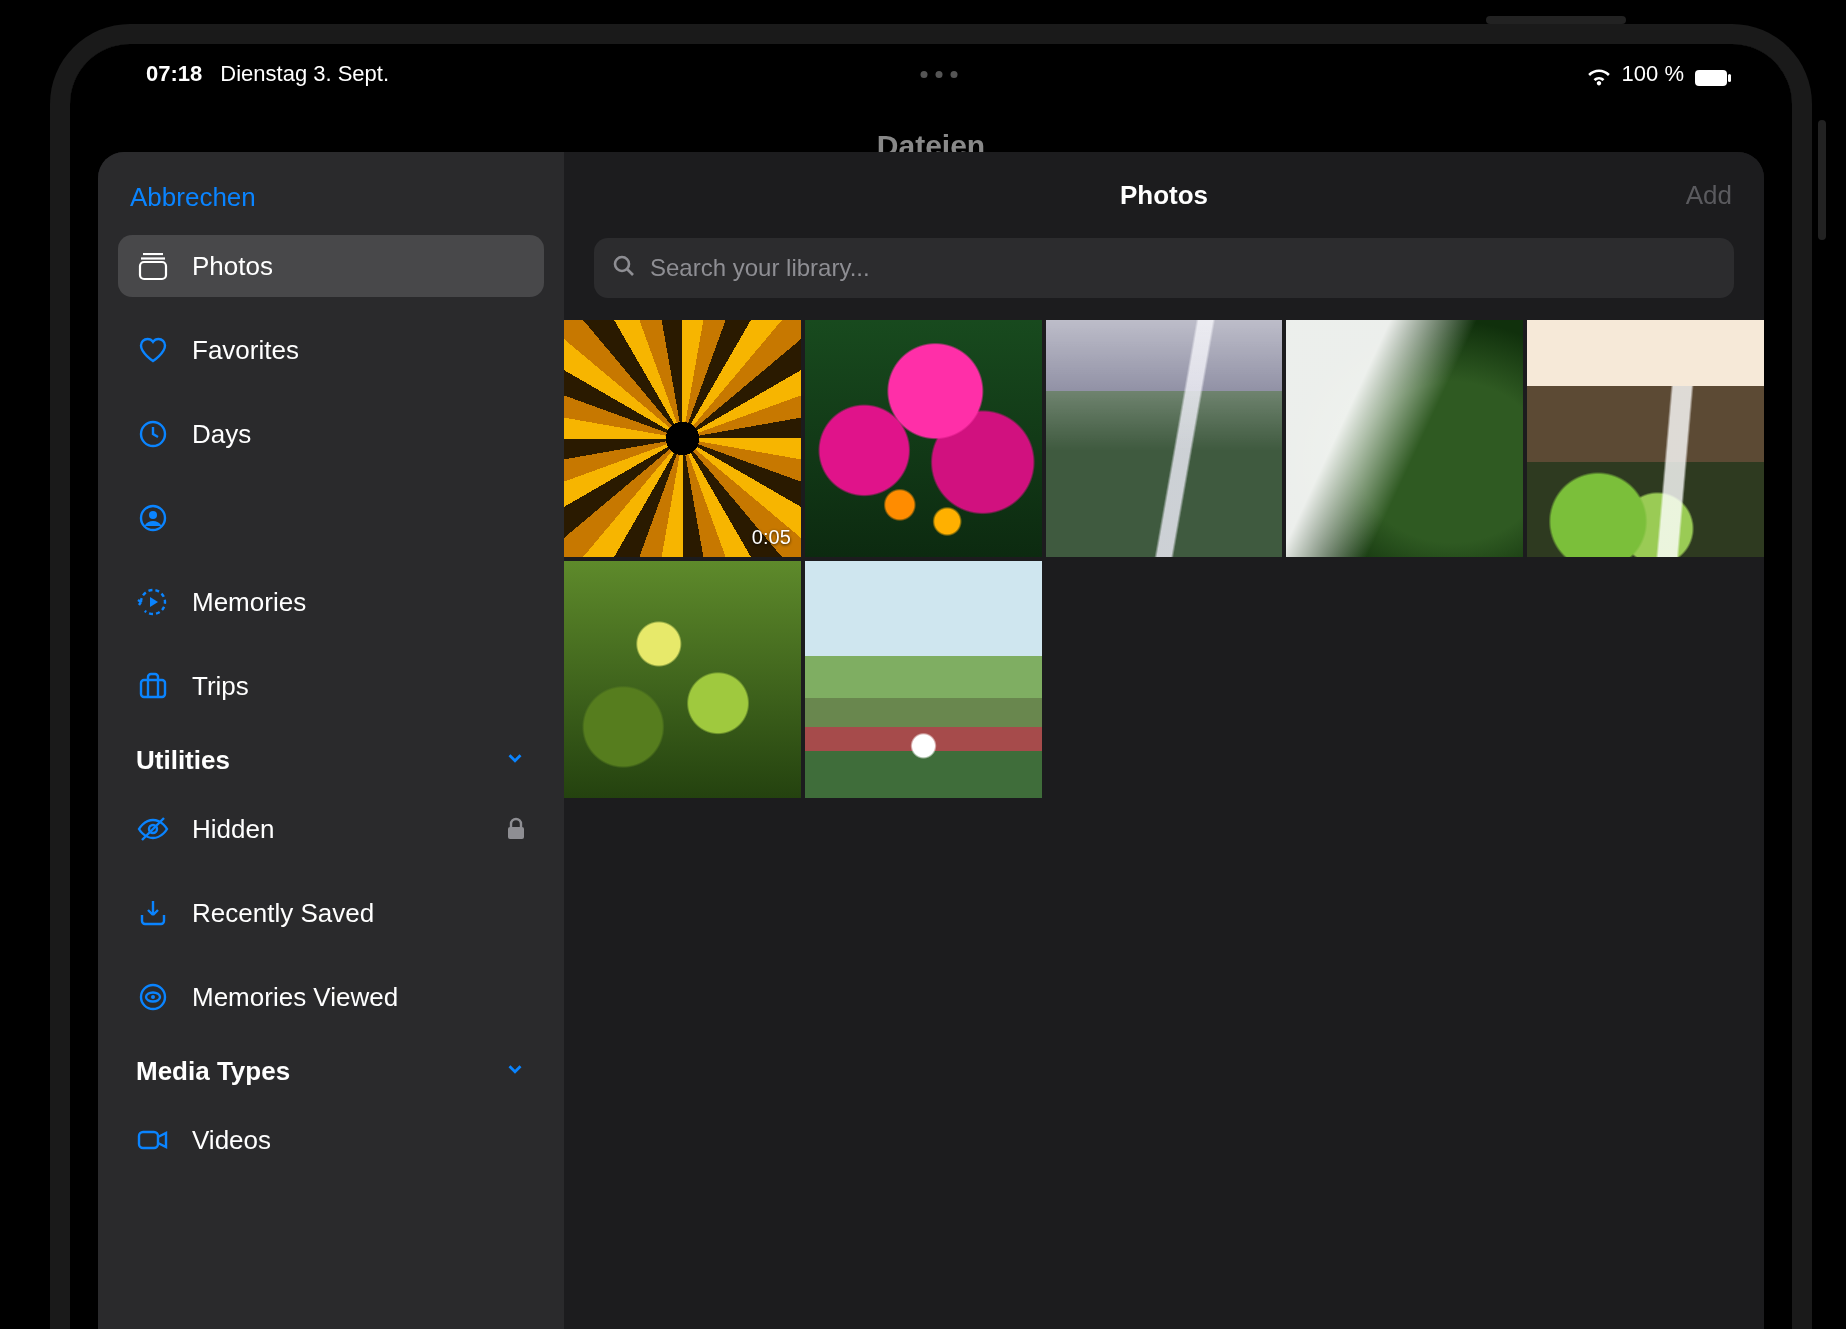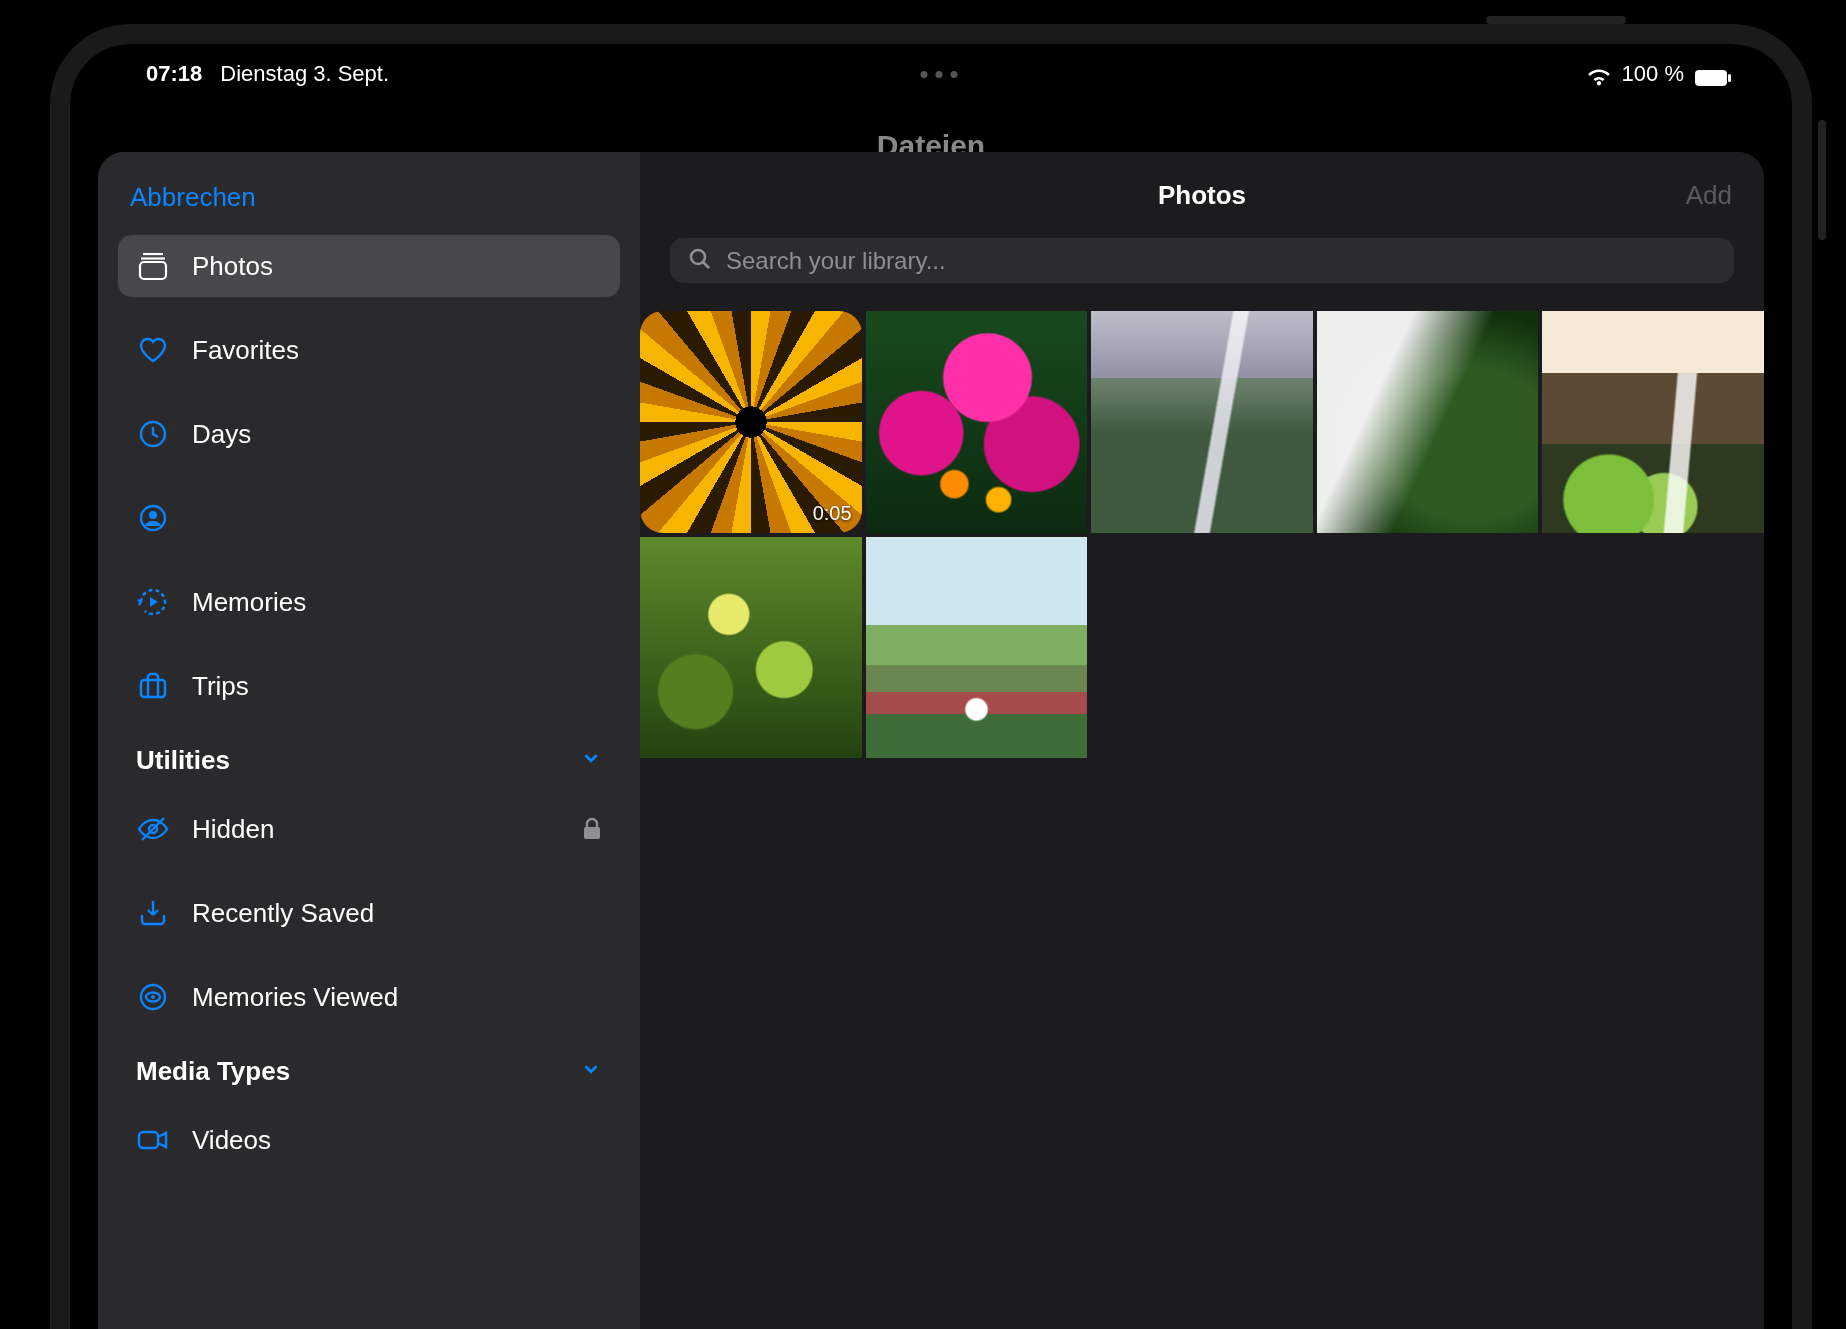--- a/index.html
+++ b/index.html
@@ -83,21 +83,21 @@
     background: #1c1c1e;
     border-top-left-radius: 26px;
     border-top-right-radius: 26px;
     display: flex;
     overflow: hidden;
     z-index: 10;
   }
 
   
   .sidebar {
-    width: 542px;
+    width: 466px;
     background: #2a2a2c;
     display: flex;
     flex-direction: column;
     padding: 18px 20px 16px 20px;
   }
   .sidebar-top {
     padding: 12px 12px 22px 12px;
   }
   .cancel-btn {
     color: #0a84ff;
@@ -159,22 +159,22 @@
     right: 32px;
     top: 50%;
     transform: translateY(-50%);
     color: #5a5a5e;
     font-size: 26px;
     font-weight: 400;
     background:none; border:none;
   }
 
   .search-bar {
-    margin: 0 30px 28px 30px;
-    height: 45px;
+    margin: 0 30px 22px 30px;
+    height: 60px;
     background: #2c2c2e;
     border-radius: 14px;
     display: flex;
     align-items: center;
     padding: 0 18px;
     gap: 14px;
   }
   .search-bar .sicon { color:#8e8e93; }
   .search-bar input {
     flex:1;
@@ -207,21 +207,20 @@
     font-weight: 500;
     text-shadow: 0 1px 3px rgba(0,0,0,.8);
   }
 
   
   .t0 { background:
           radial-gradient(circle at 50% 50%, #000 0 10%, transparent 10%),
           repeating-conic-gradient(from 0deg at 50% 50%, #f7b500 0 10deg, #c77800 10deg 20deg, #2a1a00 20deg 30deg),
           radial-gradient(circle at 50% 50%, #f7b500, #3a2400 80%);
         background-blend-mode: normal;
-        border-radius: 23px;
       }
   .t1 { background:
           radial-gradient(circle at 55% 30%, #ff2fa8 0 22%, transparent 23%),
           radial-gradient(circle at 25% 55%, #e0138a 0 20%, transparent 21%),
           radial-gradient(circle at 75% 60%, #d1117f 0 22%, transparent 23%),
           radial-gradient(circle at 40% 78%, #ff8c00 0 6%, transparent 7%),
           radial-gradient(circle at 60% 85%, #ffb000 0 5%, transparent 6%),
           linear-gradient(#184a1e, #0c2a10);
       }
   .t2 { background:

